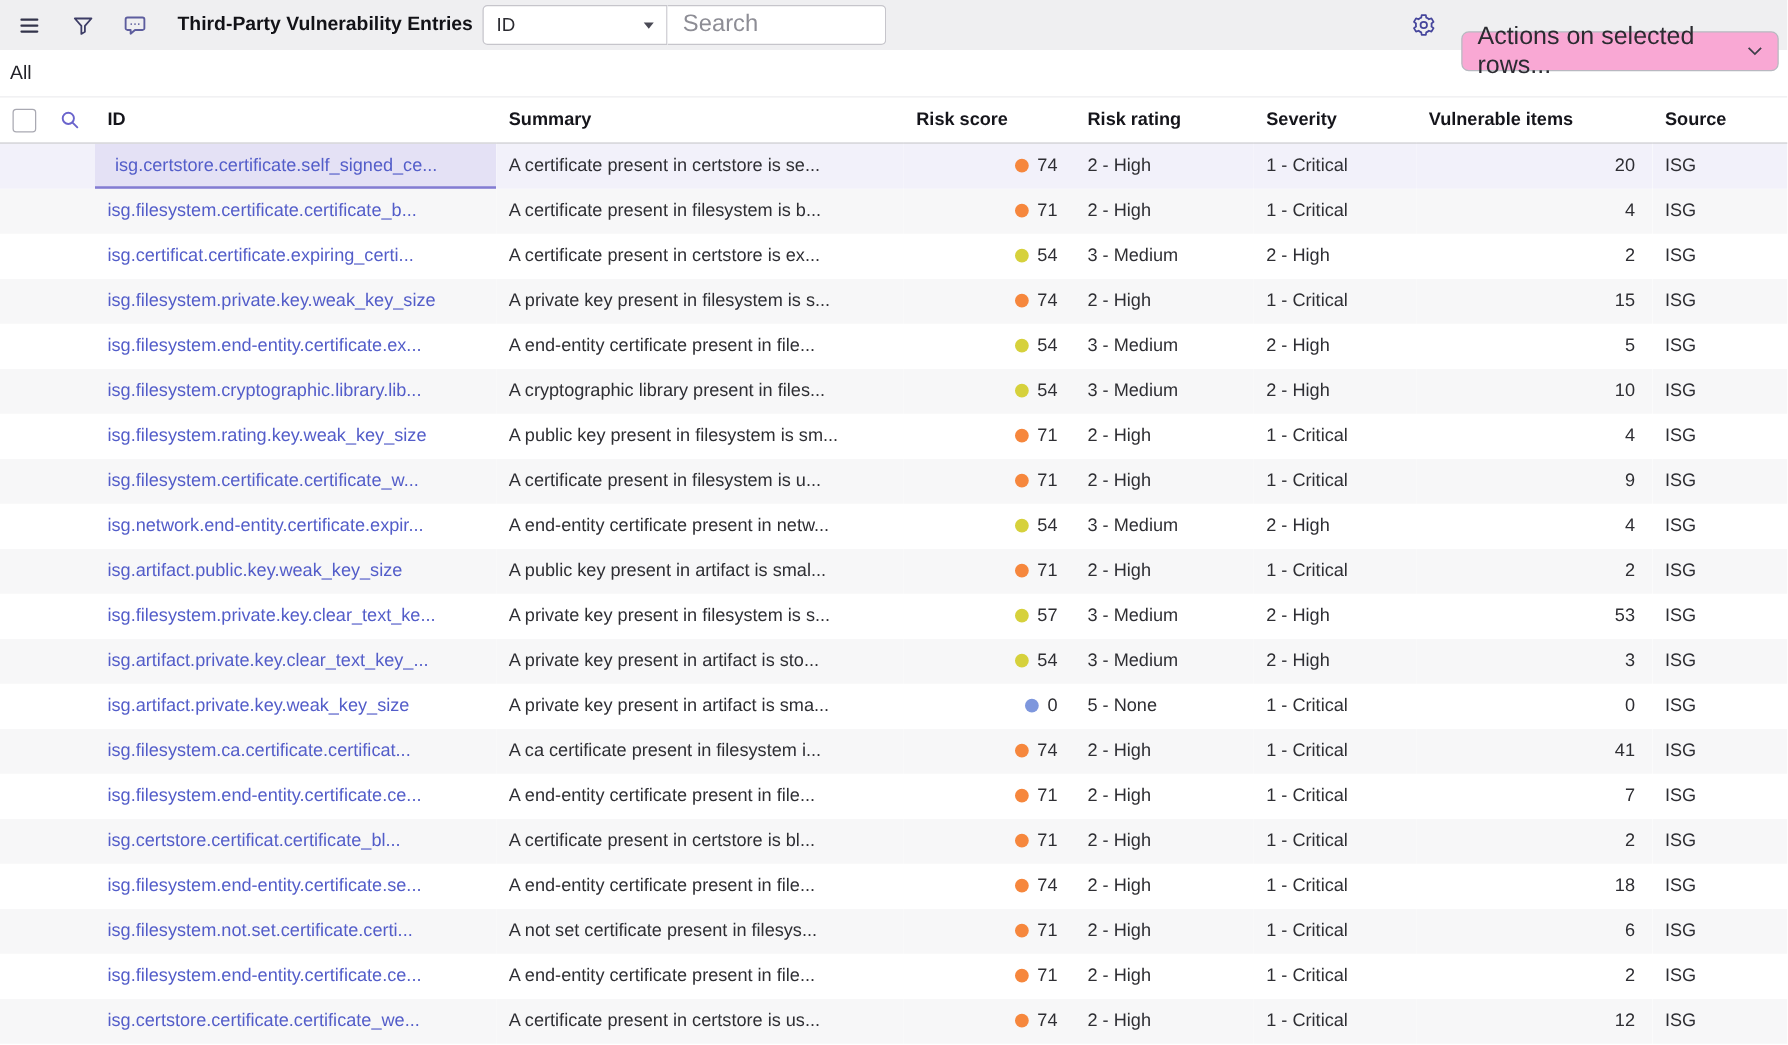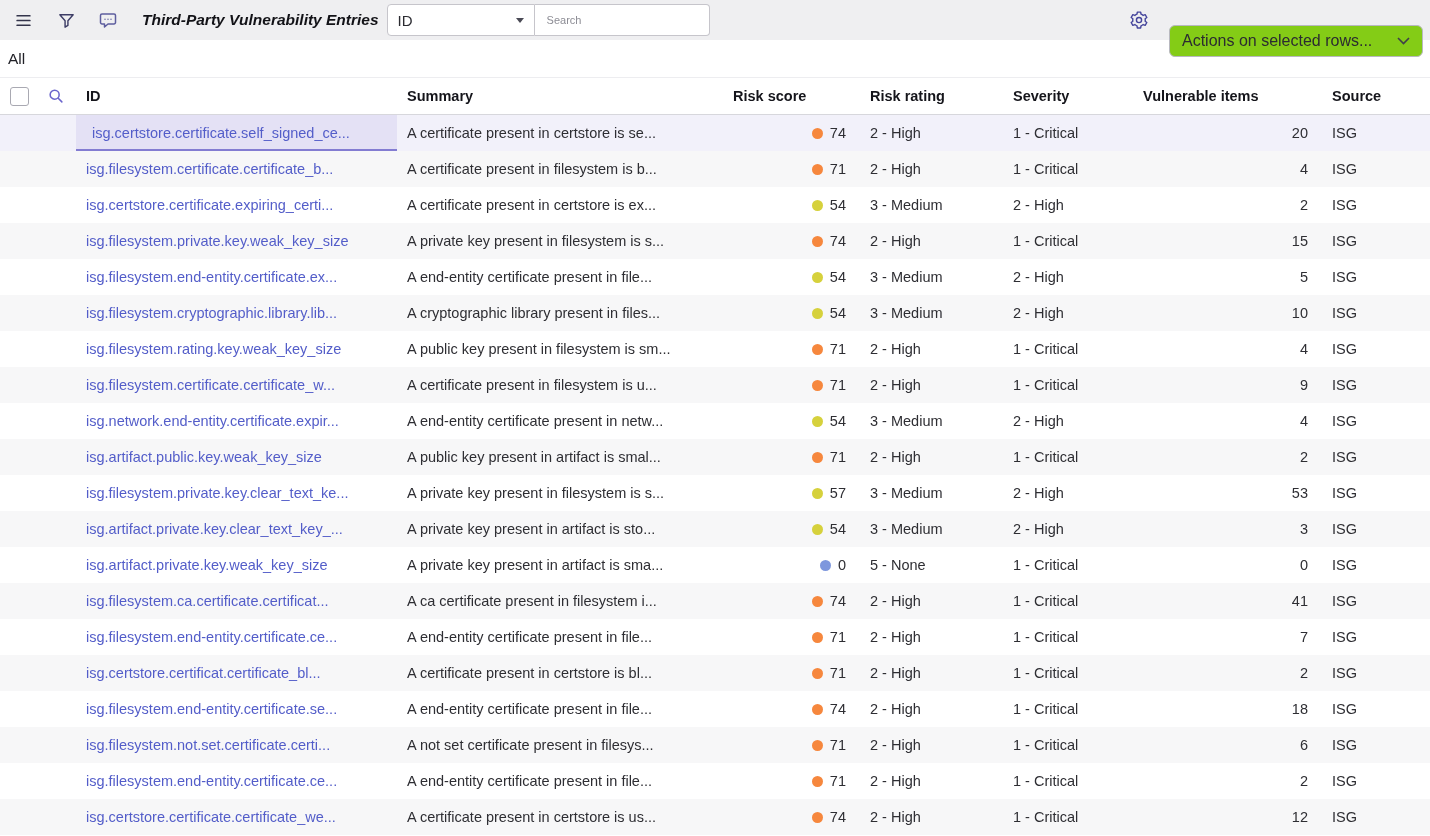--- a/index.html
+++ b/index.html
@@ -7,40 +7,40 @@
     width:1430px;height:836px;overflow:hidden;background:#fff;
     font-family:"Liberation Sans","DejaVu Sans",sans-serif;color:#1d1d22;
     -webkit-font-smoothing:antialiased;
   }
   
   .topbar{height:40px;background:#efeff1;display:flex;align-items:center;}
   .icon-btn{display:flex;align-items:center;justify-content:center;width:24px;height:24px;cursor:pointer;flex:0 0 auto;}
   .icon-menu{margin-left:11px;}
   .icon-filter{margin-left:19px;}
   .icon-chat{margin-left:18px;}
-  .page-title{font-size:15.5px;font-weight:bold;color:#121217;margin-left:22px;white-space:nowrap;font-style:italic;}
+  .page-title{font-size:15.5px;font-weight:bold;color:#121217;margin-left:22px;white-space:nowrap;}
   .searchgroup{display:flex;align-items:stretch;margin-left:8px;height:32px;}
   .col-select{
     width:126px;background:#fff;border:1px solid #c6c5cb;border-radius:4px 0 0 4px;
     display:flex;align-items:center;justify-content:space-between;padding:0 10px;
     font-size:15px;color:#2b2b31;cursor:pointer;
   }
   .caret{width:0;height:0;border-left:4px solid transparent;border-right:4px solid transparent;border-top:5px solid #4a4a55;}
   .search-input{
     width:150px;border:1px solid #c6c5cb;border-left:none;border-radius:0 4px 4px 0;
-    padding:0 12px;font-size:11px;color:#2b2b31;outline:none;
+    padding:0 12px;font-size:19px;color:#2b2b31;outline:none;
     font-family:"Liberation Sans","DejaVu Sans",sans-serif;
   }
   .search-input::placeholder{color:#8d8d95;}
   .topbar-spacer{flex:1;}
   .icon-gear{margin-right:18px;}
   .actions-select{
-    width:228px;height:30px;background:#84cc16;border:1px solid #b8b8c0;border-radius:6px;
+    width:228px;height:30px;background:#f9a8d4;border:1px solid #b8b8c0;border-radius:6px;
     display:flex;align-items:center;justify-content:space-between;padding:0 12px;
-    font-size:16px;color:#2b2b31;margin-right:7px;cursor:pointer;flex:0 0 auto;margin-top:42px;
+    font-size:20px;color:#2b2b31;margin-right:7px;cursor:pointer;flex:0 0 auto;margin-top:42px;
   }
   
   .breadcrumb-row{height:37px;display:flex;align-items:center;padding-left:8px;border-bottom:1px solid #ededf0;background:#fff;}
   .breadcrumb-row span{font-size:15.5px;color:#222228;cursor:pointer;}
   
   table{width:1430px;border-collapse:collapse;table-layout:fixed;font-size:14.5px;}
   thead th{
     height:36px;font-weight:bold;text-align:left;padding:0 0 0 10px;
     border-bottom:1px solid #d7d7dc;color:#15151b;font-size:14.5px;white-space:nowrap;cursor:pointer;
   }
@@ -169,21 +169,21 @@
     <td class="c-score"><span class="dot" style="background: rgb(246, 135, 61);"></span><span>71</span></td>
     <td class="c-rating">2 - High</td>
     <td class="c-severity">1 - Critical</td>
     <td class="c-vuln">4</td>
     <td class="c-source">ISG</td>
   </tr>
         <tr>
     <td class="c-check"></td>
     <td class="c-search"></td>
     <td class="c-id">
-            <a>isg.certstore.certificate.expiring_certi...</a>
+            <a>isg.certificat.certificate.expiring_certi...</a>
           </td>
     <td class="c-summary">A certificate present in certstore is ex...</td>
     <td class="c-score"><span class="dot" style="background: rgb(214, 209, 60);"></span><span>54</span></td>
     <td class="c-rating">3 - Medium</td>
     <td class="c-severity">2 - High</td>
     <td class="c-vuln">2</td>
     <td class="c-source">ISG</td>
   </tr>
         <tr class="stripe">
     <td class="c-check"></td>

